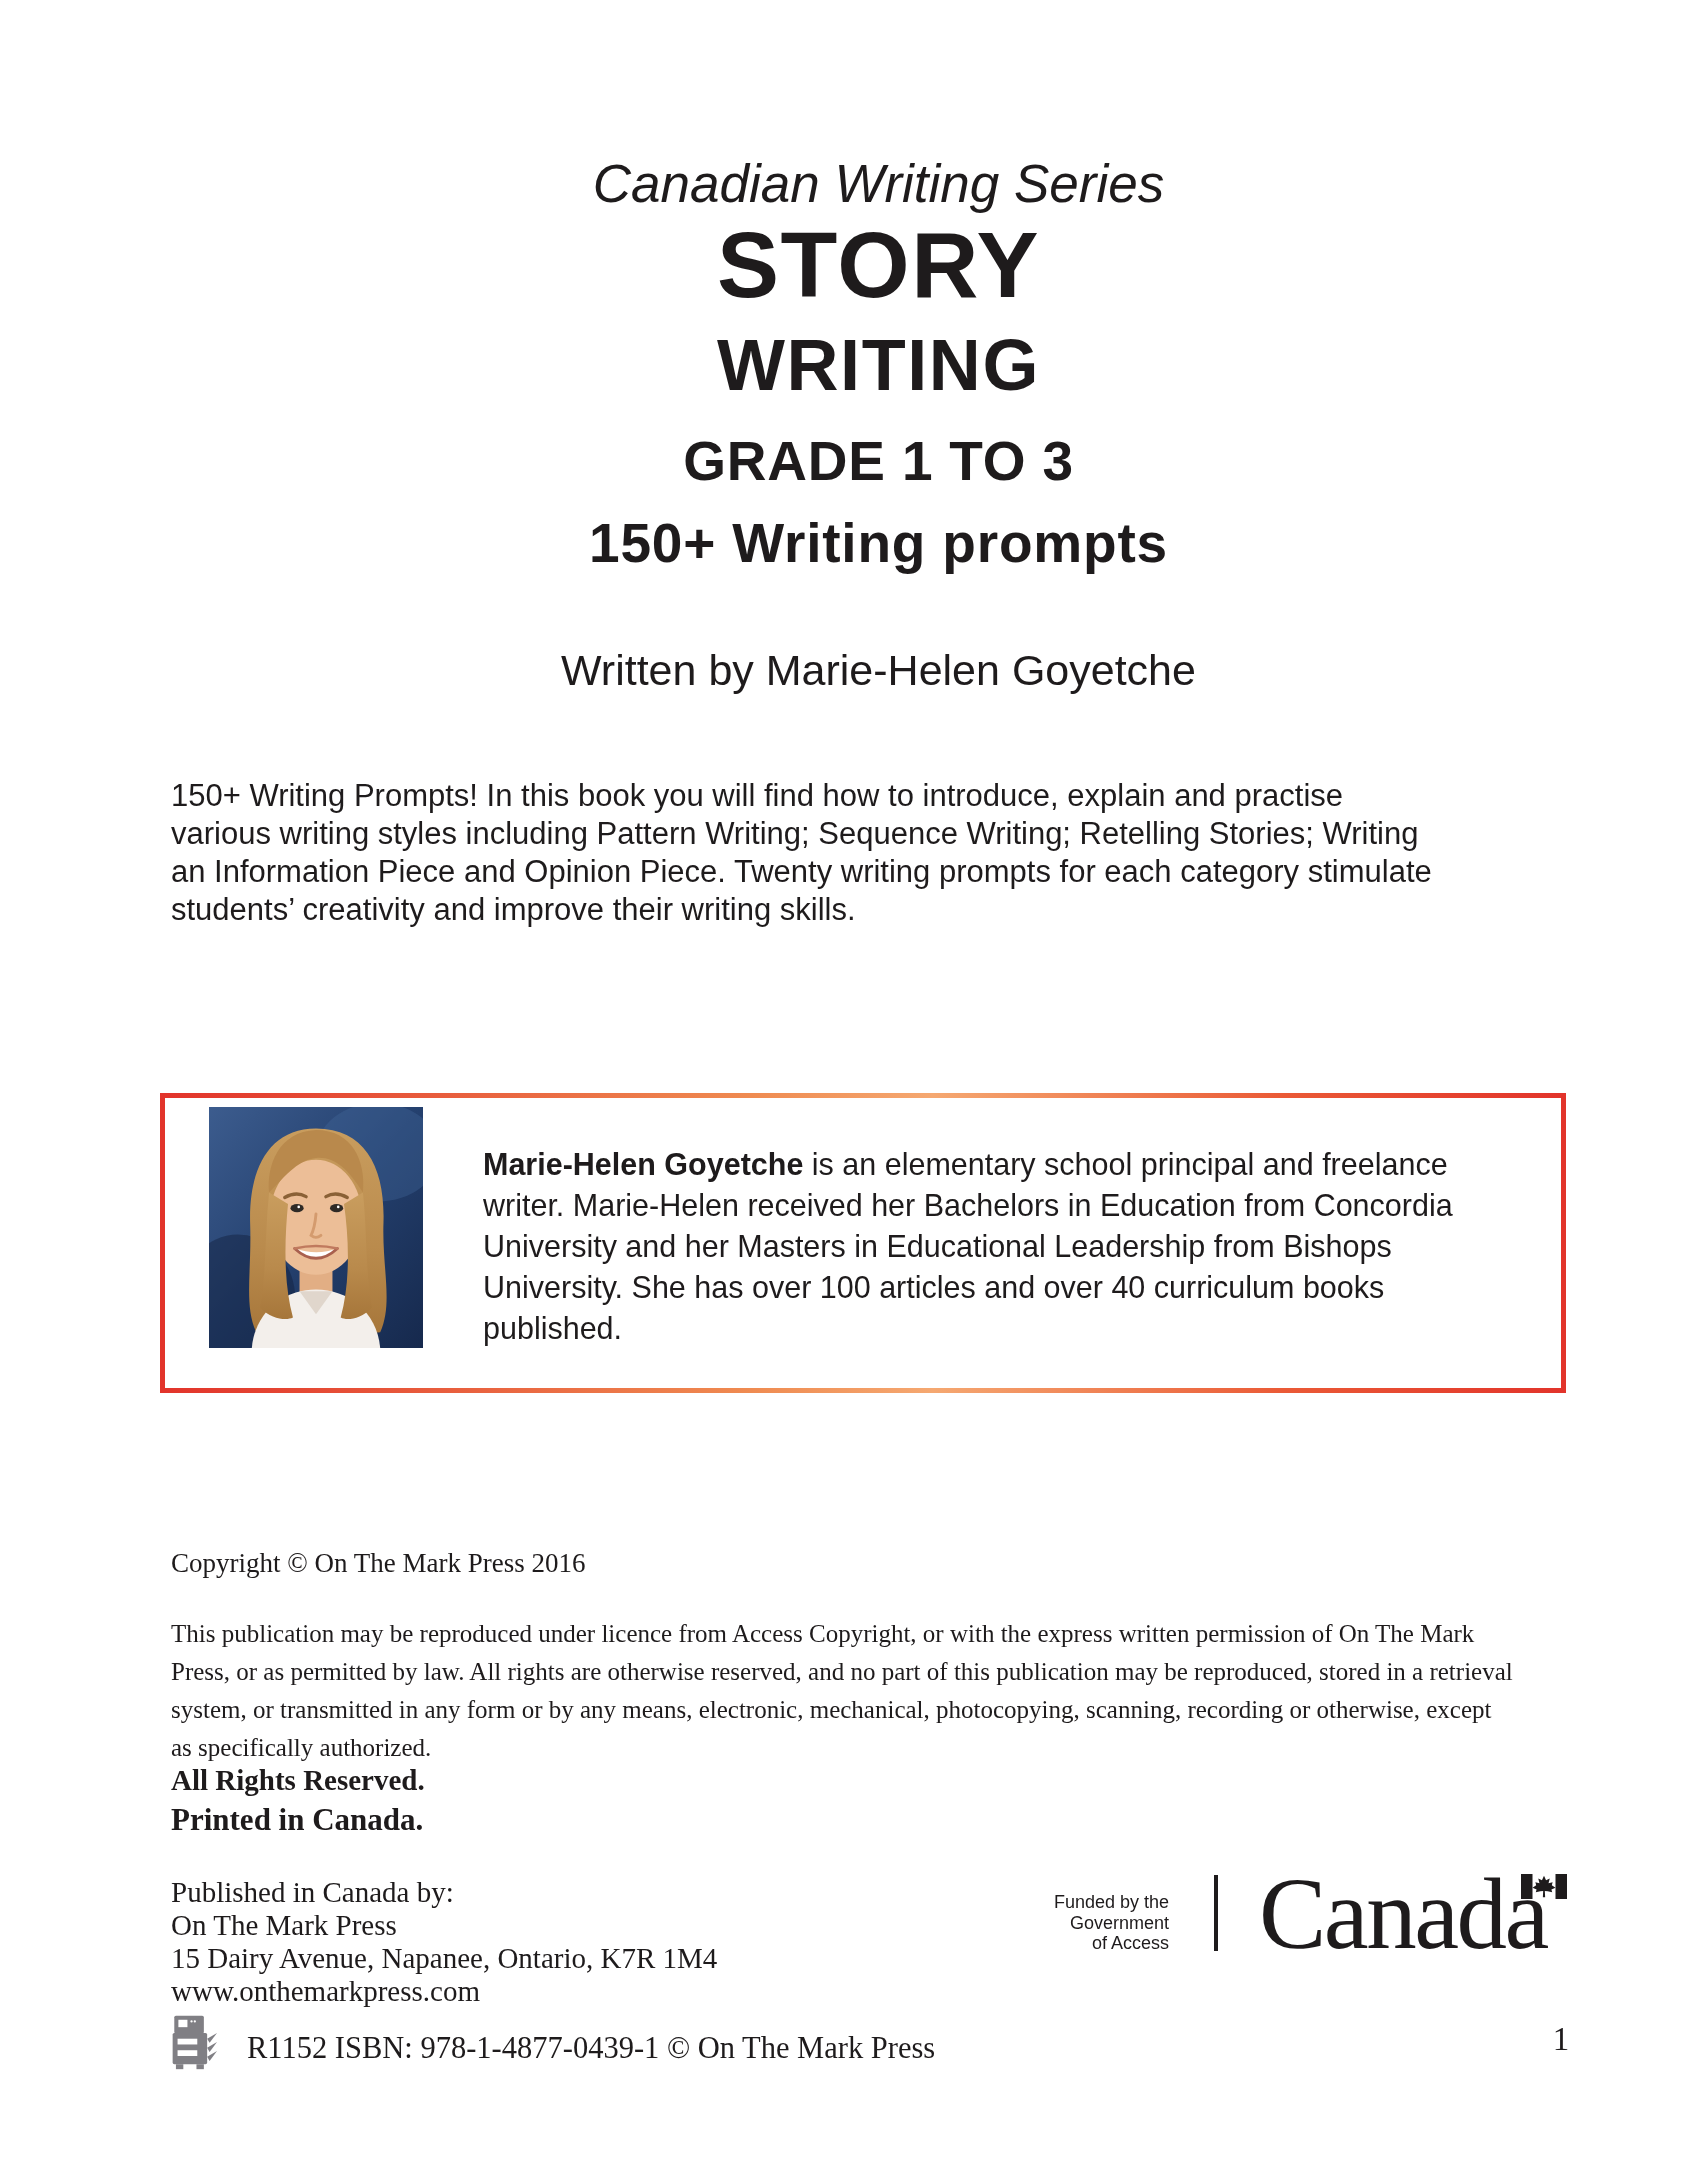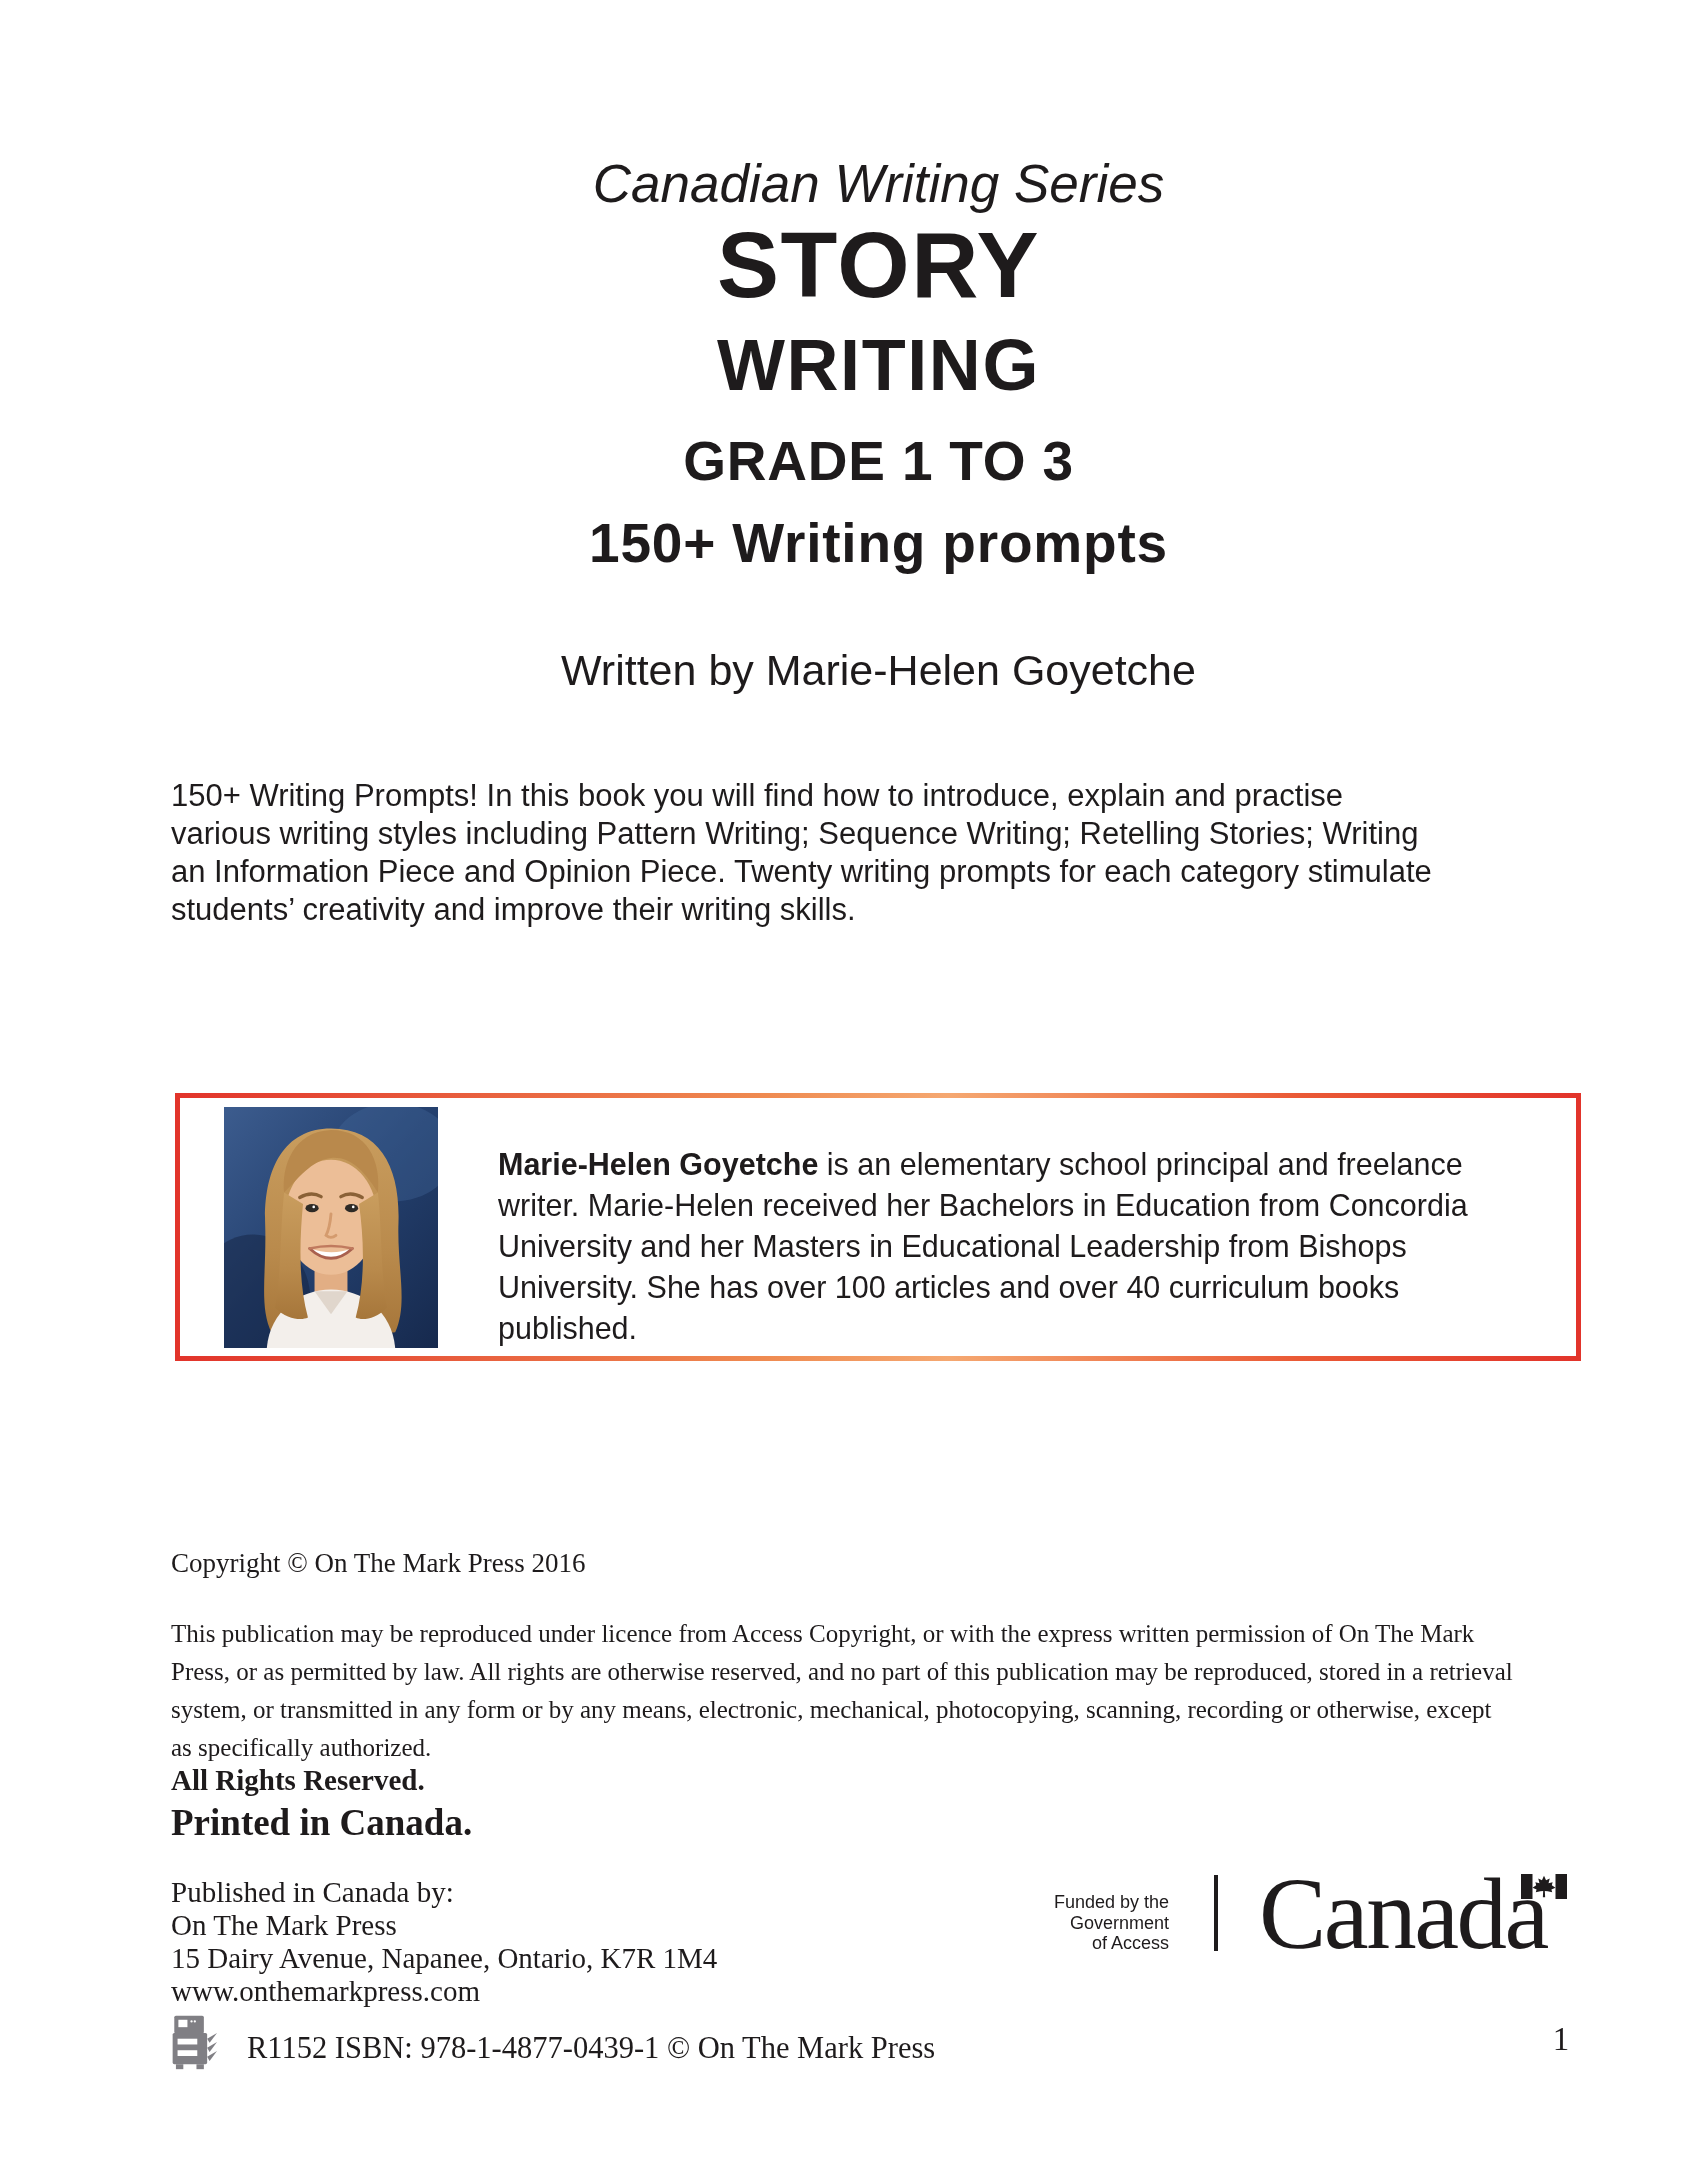--- a/index.html
+++ b/index.html
@@ -21,34 +21,34 @@
   .series-title { top: 157px; font-size: 53px; font-style: italic; font-weight: 400; line-height: 1; }
   .title-line1 { top: 219px; font-size: 93px; font-weight: 700; line-height: 1; letter-spacing: 1.6px; }
   .title-line2 { top: 329px; font-size: 72px; font-weight: 700; line-height: 1; letter-spacing: 1.6px; }
   .grade-subtitle { top: 434px; font-size: 55px; font-weight: 700; line-height: 1; letter-spacing: 0.8px; }
   .prompts-subtitle { top: 516px; font-size: 55px; font-weight: 700; line-height: 1; letter-spacing: 0.8px; }
   .written-by { top: 649px; font-size: 43px; line-height: 1; }
 
   .book-description { left: 171px; top: 765px; font-size: 31px; line-height: 38px; }
 
   .bio-box {
-    left: 175px; top: 1093px;
-    width: 1406px; height: 268px;
+    left: 160px; top: 1093px;
+    width: 1406px; height: 300px;
     box-sizing: border-box;
     border: 5.8px solid #e2342b;
     border-image: linear-gradient(90deg, #e2342b 0%, #ef8b51 42%, #f5a871 55%, #ea5a36 80%, #e2342b 100%) 1;
   }
   .author-photo { left: 44px; top: 9px; width: 214px; height: 241px; display: block; }
   .bio-text { left: 318px; top: 46px; font-size: 30.5px; line-height: 41px; }
   .bio-name { font-weight: 700; }
 
   .copyright-line { left: 171px; top: 1547px; font-size: 27px; line-height: 1.2; }
   .license-paragraph { left: 171px; top: 1603px; font-size: 25px; line-height: 38px; }
   .rights-line1 { left: 171px; top: 1763px; font-size: 29px; font-weight: 700; line-height: 1.2; }
-  .rights-line2 { left: 171px; top: 1801px; font-size: 37px; font-weight: 700; line-height: 1.2; }
+  .rights-line2 { left: 171px; top: 1801px; font-size: 31px; font-weight: 700; line-height: 1.2; }
   .publisher-address { left: 171px; top: 1864px; font-size: 29px; line-height: 33px; }
 
   .funded-by { left: 839px; top: 1880px; width: 330px; font-size: 18px; line-height: 20.6px; text-align: right; }
   .separator-bar { left: 1214px; top: 1875px; width: 4.1px; height: 76px; background: #1e1b1c; }
   .canada-wordmark { left: 1259px; top: 1864px; font-size: 101px; line-height: 1; letter-spacing: -2.5px; }
   .canada-flag { position: absolute; left: 262px; top: 10px; width: 46px; height: 25px; }
 
   .copier-icon { left: 171px; top: 2014px; width: 46px; height: 56px; }
   .isbn-line { left: 247px; top: 2030px; font-size: 30.5px; line-height: 1.2; }
   .page-number { left: 1532px; top: 2020px; width: 58px; font-size: 33px; text-align: center; line-height: 1.2; }

